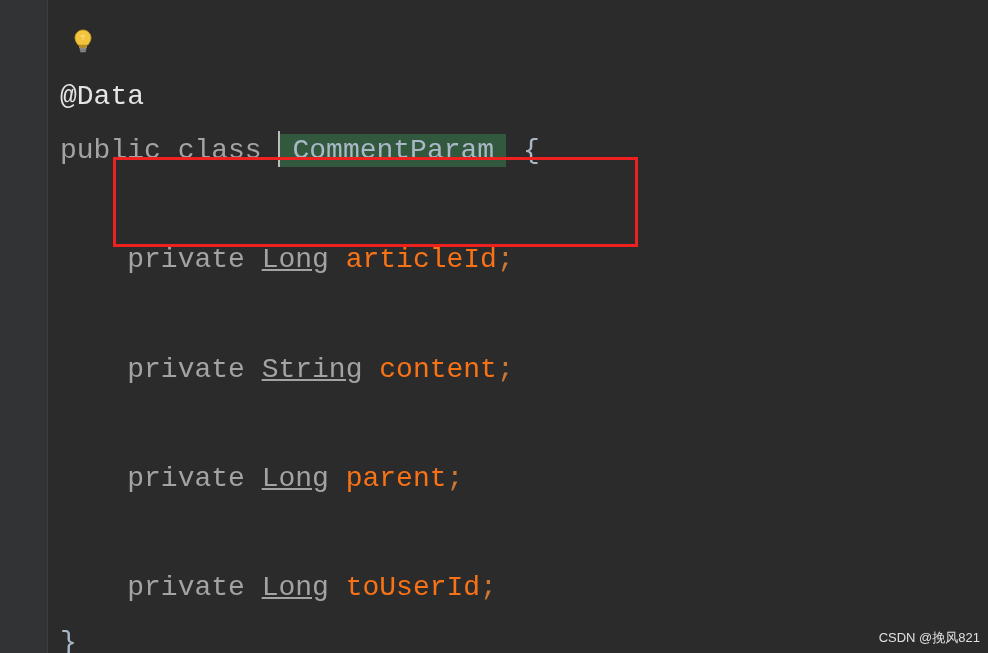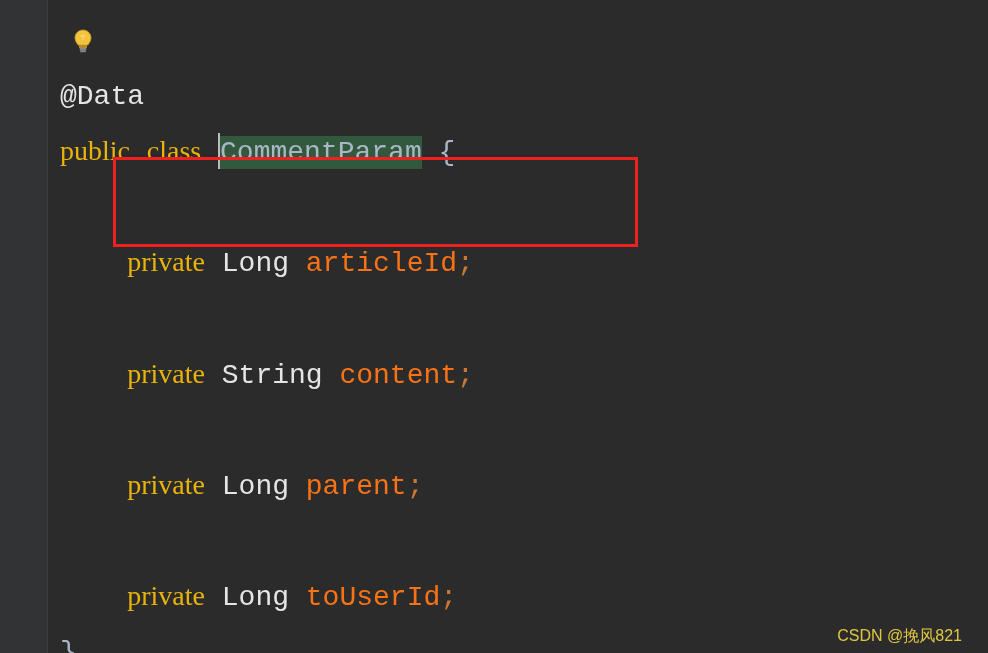--- a/index.html
+++ b/index.html
@@ -35,53 +35,53 @@
     }
     .bulb-icon {
       position: absolute;
       left: 72px;
       top: 28px;
       z-index: 10;
       display: flex;
       align-items: center;
     }
     .kw-annotation { color: #e5e5e5; }
-    .kw-keyword { color: #eab308; font-family: Liberation Serif, serif; }
-    .kw-type { color: #e5e5e5; }
+    .kw-keyword { color: #a3a3a3; }
+    .kw-type { color: #a3a3a3; text-decoration: underline; }
     .kw-class { color: #a9b7c6; }
     .kw-field { color: #f97316; }
     .kw-op { color: #cc7832; }
     .kw-brace { color: #a9b7c6; }
     .highlight-bg {
       background: #32593d;
-      padding: 1px 0;
+      padding: 1px 12px;
     }
     .caret {
       display: inline-block;
       border-left: 2px solid #bbbbbb;
       height: 36px;
       vertical-align: middle;
       position: relative;
       top: -2px;
     }
     .red-box {
       border: 3px solid #ef2020;
       position: absolute;
       left: 113px;
       top: 157px;
       width: 525px;
       height: 90px;
       z-index: 5;
     }
     .watermark {
       position: absolute;
-      right: 26px;
+      right: 8px;
       bottom: 6px;
-      color: #fde047;
-      font-size: 16px;
+      color: #ffffff;
+      font-size: 13px;
       font-family: Arial, sans-serif;
       opacity: 0.85;
     }
     .code-line {
       display: block;
     }
   </style>
 </head>
 <body>
 

